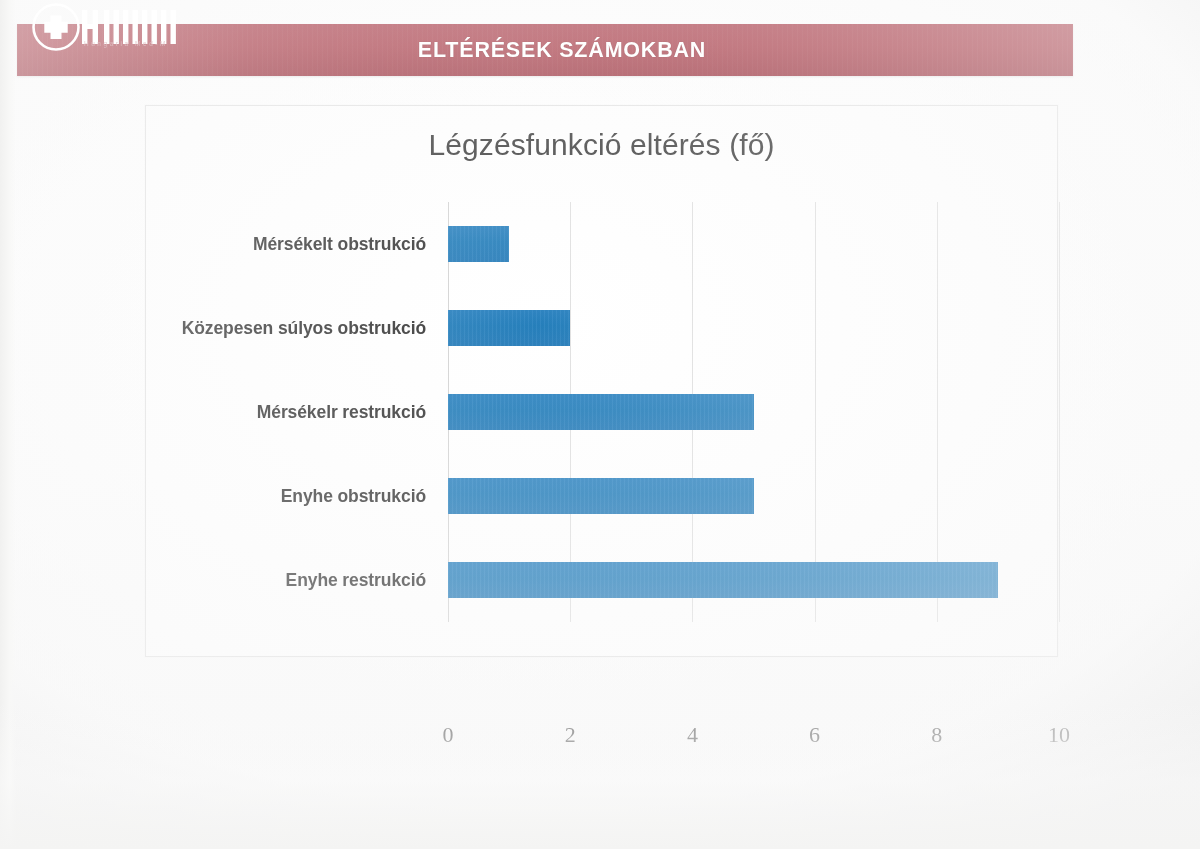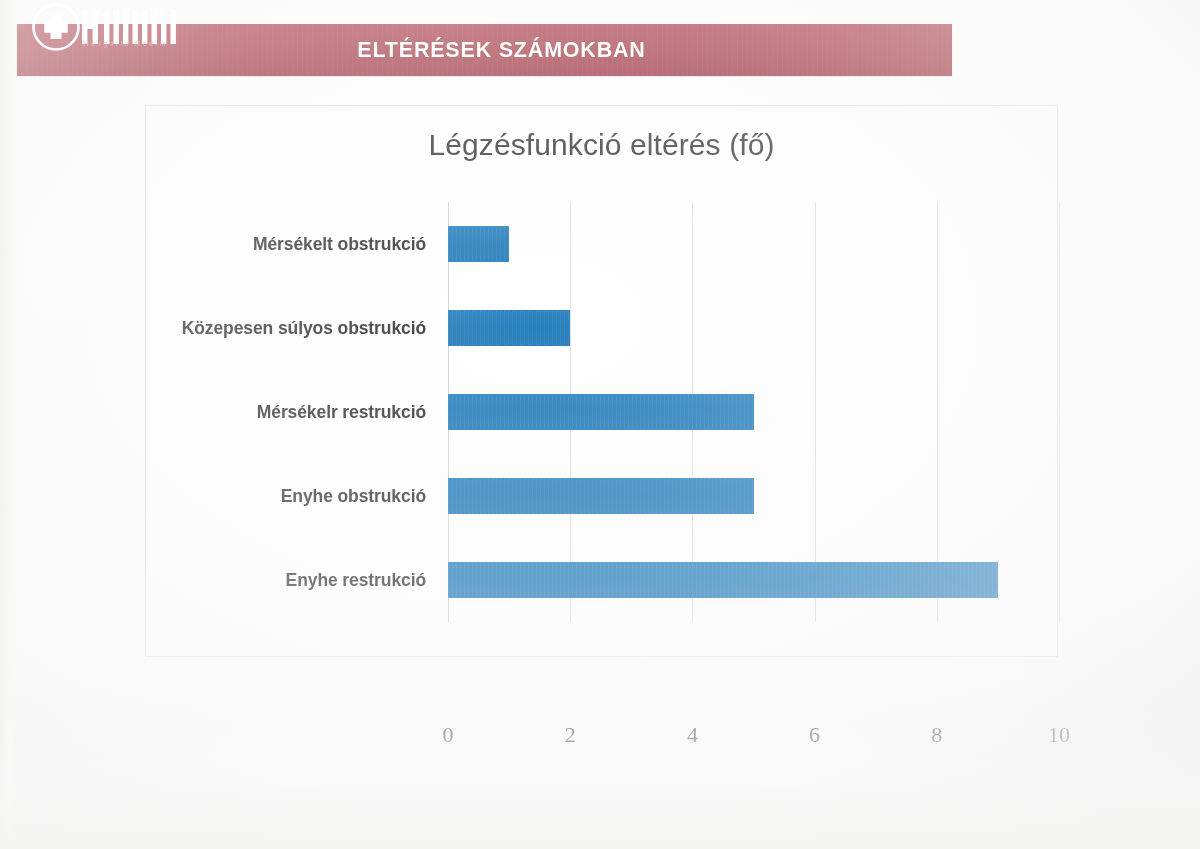--- a/index.html
+++ b/index.html
@@ -35,21 +35,21 @@
   .scan-edge-bottom {
     position: absolute; left: 0; bottom: 0; width: 1200px; height: 150px;
     background: linear-gradient(0deg, #f4f4f3 0%, rgba(250,250,250,0.5) 45%, rgba(255,255,255,0) 100%);
     pointer-events: none;
   }
 
   
   .header-band {
     position: absolute;
     left: 17px; top: 24px;
-    width: 935px; height: 52px;
+    width: 1056px; height: 52px;
     background: linear-gradient(180deg, #a93b48 0%, #a83a46 42%, #9d3541 100%);
     box-shadow: 0 1px 2px rgba(0,0,0,0.10);
   }
   .header-band::after {
     content: "";
     position: absolute; inset: 0;
     background:
       repeating-linear-gradient(90deg, rgba(255,255,255,0.035) 0px, rgba(255,255,255,0.035) 1px, rgba(0,0,0,0.0) 1px, rgba(0,0,0,0.0) 5px),
       linear-gradient(90deg, rgba(255,255,255,0.05) 0%, rgba(255,255,255,0) 22%, rgba(255,255,255,0.05) 46%, rgba(255,255,255,0) 70%);
     pointer-events: none;

